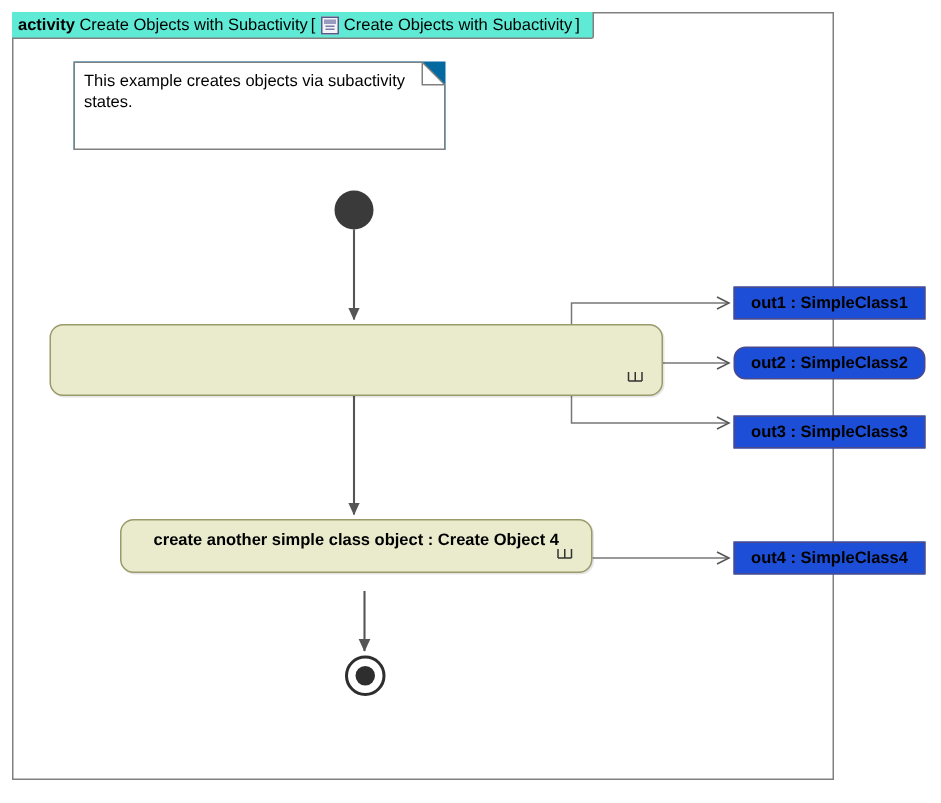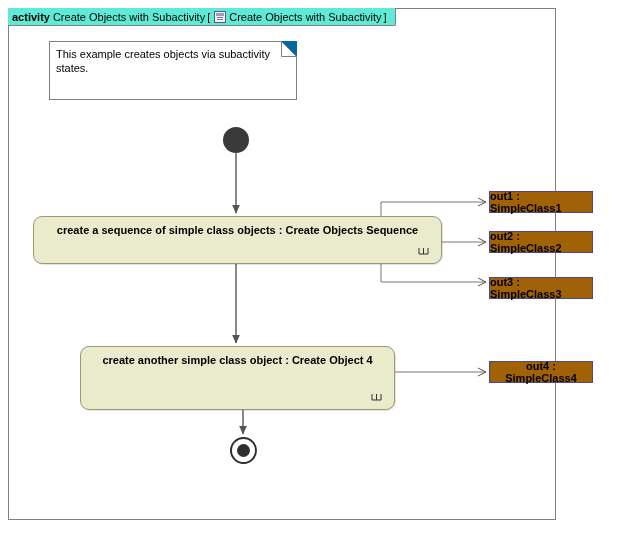--- a/index.html
+++ b/index.html
@@ -175,40 +175,40 @@
   #action-sequence {
     left: 33px;
     top: 216px;
     width: 409px;
     height: 48px;
   }
   #action-object4 {
     left: 80px;
     top: 346px;
     width: 315px;
-    height: 64px;
+    height: 36px;
   }
 
   
   .object-node {
     position: absolute;
-    background: #a16207;
+    background: #1d4ed8;
     border: 1px solid #4a4a8a;
     box-sizing: border-box;
     display: flex;
     align-items: center;
     justify-content: center;
     font-size: 11px;
     font-weight: bold;
     color: #000000;
     height: 22px;
-    width: 104px;
+    width: 128px;
   }
   #obj-out1 { left: 489px; top: 191px; }
-  #obj-out2 { left: 489px; top: 231px; }
+  #obj-out2 { left: 489px; top: 231px; border-radius: 8px; }
   #obj-out3 { left: 489px; top: 277px; }
   #obj-out4 { left: 489px; top: 361px; text-align: center; }
 
   svg.edges {
     position: absolute;
     left: 0;
     top: 0;
     width: 627px;
     height: 535px;
     pointer-events: none;
@@ -258,21 +258,20 @@
     <path d="M442,242 L486,242" fill="none" stroke="#777777" stroke-width="1" marker-end="url(#arrow-open)"></path>
 
     <path d="M381,264 L381,282 L486,282" fill="none" stroke="#777777" stroke-width="1" marker-end="url(#arrow-open)"></path>
 
     <path d="M395,372 L486,372" fill="none" stroke="#777777" stroke-width="1" marker-end="url(#arrow-open)"></path>
   </svg>
 
   <div class="initial-node"></div>
 
   <div class="action" id="action-sequence">
-    <div class="action-label">create a sequence of simple class objects : Create Objects Sequence</div>
     <svg class="rake" viewBox="0 0 11 11">
       <path d="M1,1 L1,7 M5.5,1 L5.5,7 M10,1 L10,7 M1,7 L10,7" stroke="#333333" stroke-width="1" fill="none"></path>
     </svg>
   </div>
 
   <div class="action" id="action-object4">
     <div class="action-label">create another simple class object : Create Object 4</div>
     <svg class="rake" viewBox="0 0 11 11">
       <path d="M1,1 L1,7 M5.5,1 L5.5,7 M10,1 L10,7 M1,7 L10,7" stroke="#333333" stroke-width="1" fill="none"></path>
     </svg>

